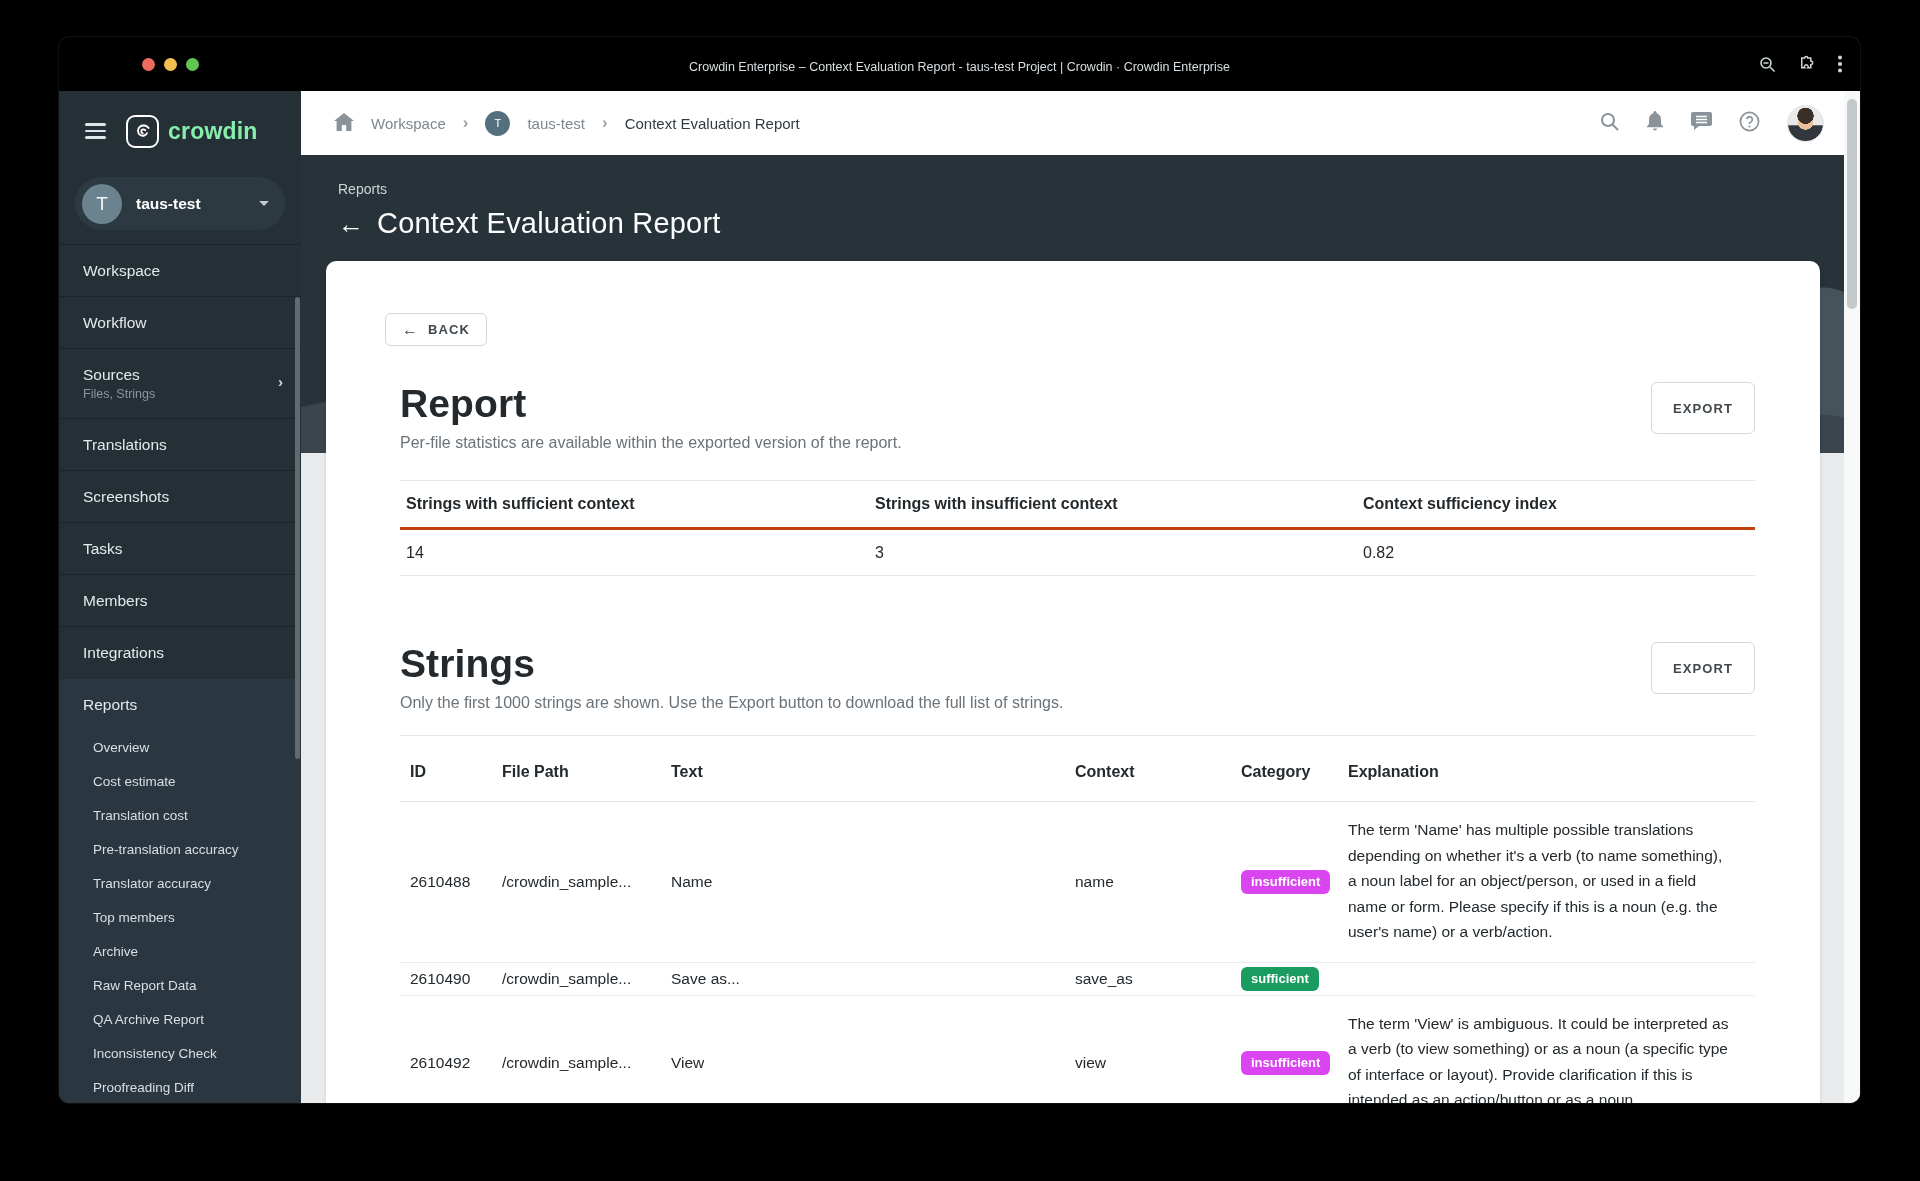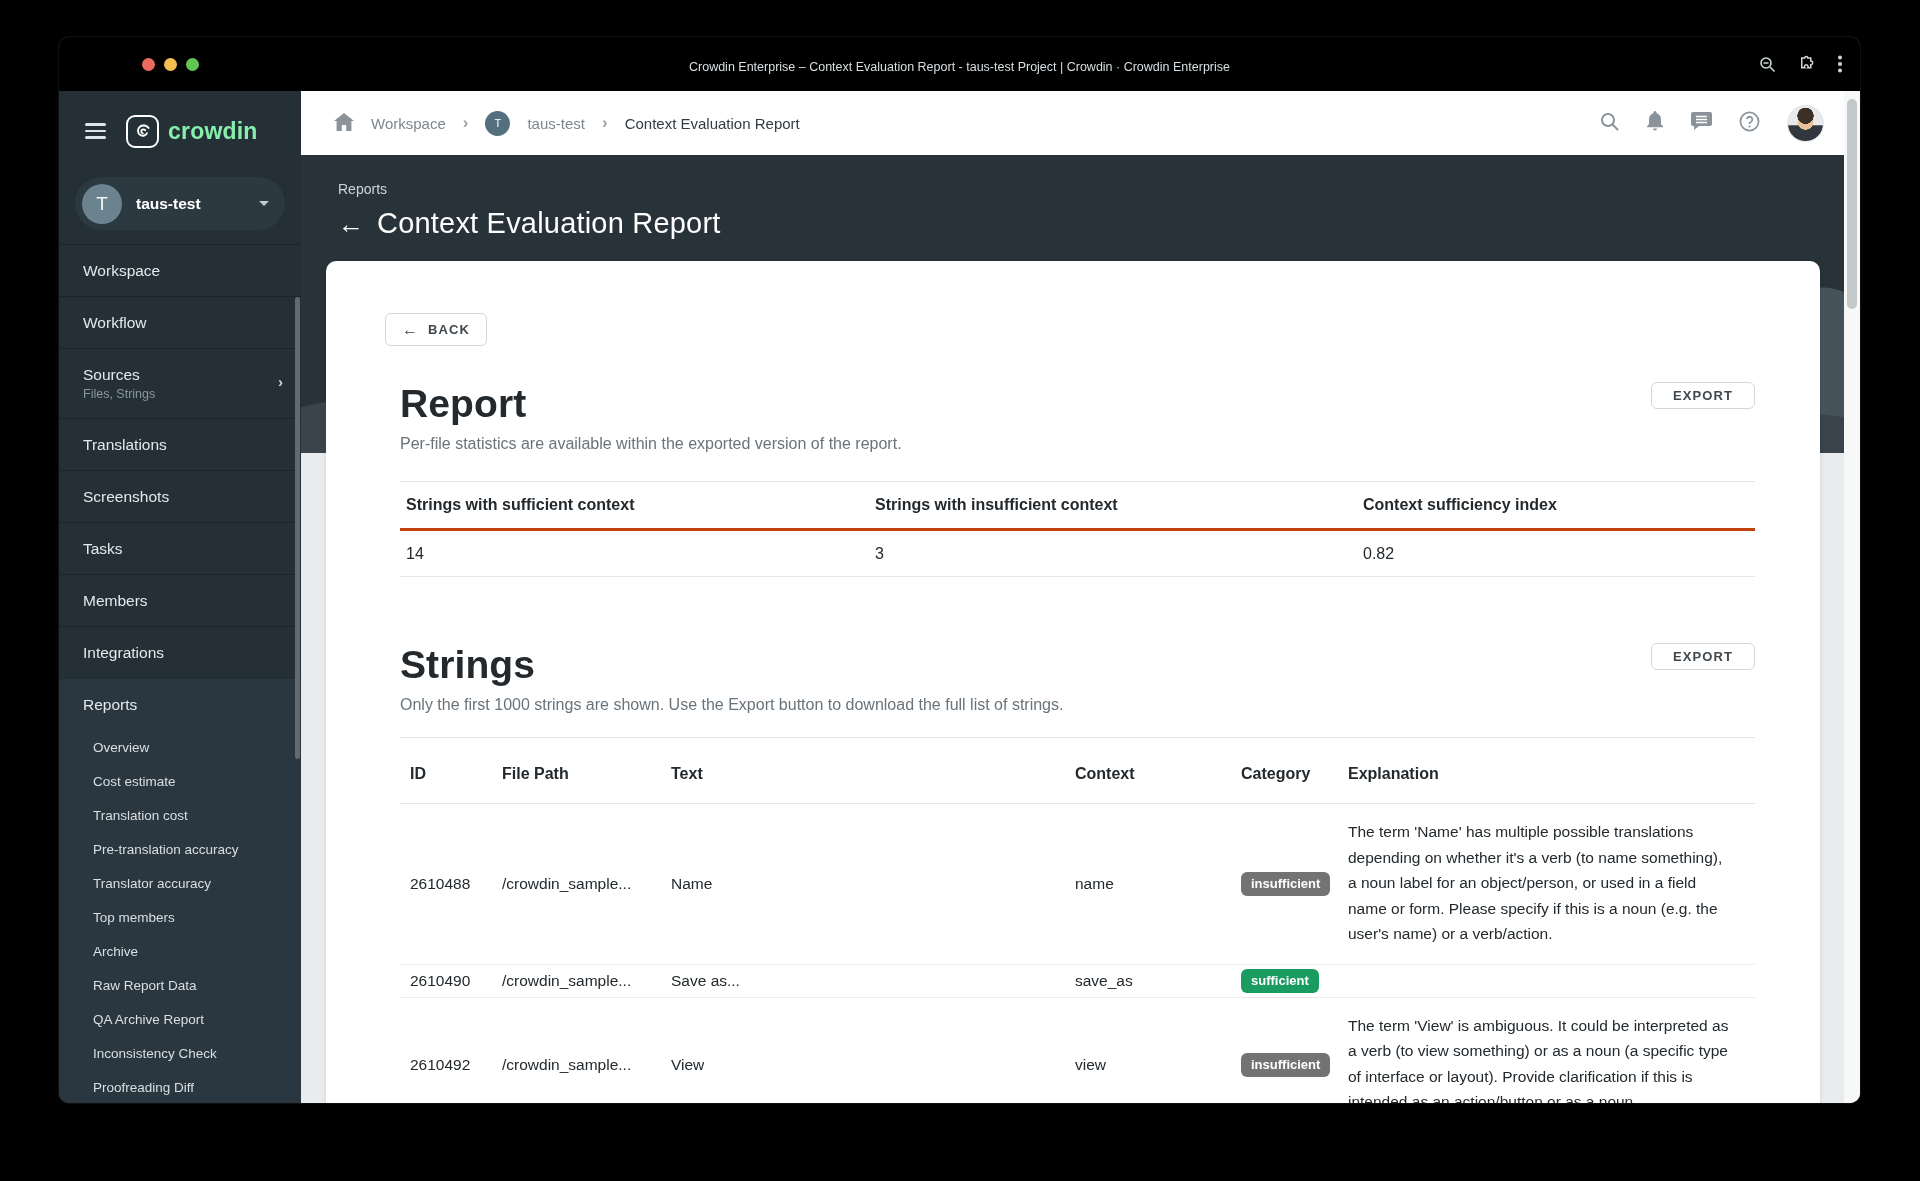--- a/index.html
+++ b/index.html
@@ -62,43 +62,43 @@
   .ph-arrow { font-size:26px; line-height:1; cursor:pointer; }
   .ph-title { font-size:29px; font-weight:400; letter-spacing:.2px; }
 
   
   .card { position:absolute; left:25px; top:170px; width:1494px; height:900px; background:#fff;
           border-radius:10px; box-shadow:0 1px 4px rgba(0,0,0,.12); padding:52px 65px 0 59px; }
   .btn { display:inline-flex; align-items:center; gap:10px; background:#fff; border:1px solid #d4d8da; border-radius:6px;
          color:#40484d; font-size:13px; font-weight:600; letter-spacing:1.1px; cursor:pointer;
          font-family:"Liberation Sans", sans-serif; }
   .back-btn { height:33px; padding:0 16px; }
-  .export-btn { height:27px; padding:0 21px; }
+  .export-btn { height:52px; padding:0 21px; }
   .section { margin-left:15px; }
   .sec-head { display:flex; justify-content:space-between; align-items:flex-start; }
   .sec-head.first { margin-top:36px; }
   .sec-head.second { margin-top:66px; }
   h2 { font-size:39px; font-weight:700; color:#23292d; letter-spacing:.1px; }
-  .sec-sub { margin-top:9px; color:#6a737a; font-size:16px; }
+  .sec-sub { color:#6a737a; font-size:16px; }
 
   .stats-grid { margin-top:28px; border-top:1px solid #e4e6e8; border-bottom:1px solid #e4e6e8; }
   .stats-row { display:grid; grid-template-columns:469px 488px 1fr; }
   .stats-row.hdr { border-bottom:3px solid #c2410c; }
   .stats-cell { padding-left:6px; display:flex; align-items:center; height:45px; font-size:16px; color:#23292d; }
   .stats-row.hdr .stats-cell { font-weight:700; height:46px; }
 
   .str-table { margin-top:23px; border-top:1px solid #e4e6e8; }
   .str-row { display:grid; grid-template-columns:92px 169px 404px 166px 107px 1fr; align-items:center;
              border-bottom:1px solid #e9ebec; }
   .str-row.hdr { border-bottom:1px solid #e4e6e8; }
   .str-cell { padding-left:10px; font-size:15.5px; color:#23292d; }
   .str-row.hdr .str-cell { font-weight:700; font-size:16px; height:65px; display:flex; align-items:center; padding-top:6px; }
   .cell-expl { max-width:392px; line-height:25.5px; padding:15px 0 17px 10px; }
   .badge { display:inline-block; padding:4px 10px 5px; border-radius:6px; color:#fff; font-size:13px; font-weight:600; }
-  .badge.insufficient { background:#737373; }
+  .badge.insufficient { background:#d946ef; }
   .badge.sufficient { background:#1a9c61; }
   .str-row:last-child { border-bottom:none; }
 
   .page-scrollbar { position:absolute; right:0; top:0; width:16px; height:100%; background:#f7f8f8; }
   .page-scroll-thumb { position:absolute; left:3px; top:8px; width:10px; height:210px; border-radius:5px; background:#c3c8cb; }
 </style>
 </head>
 <body>
 
 <div class="window">

